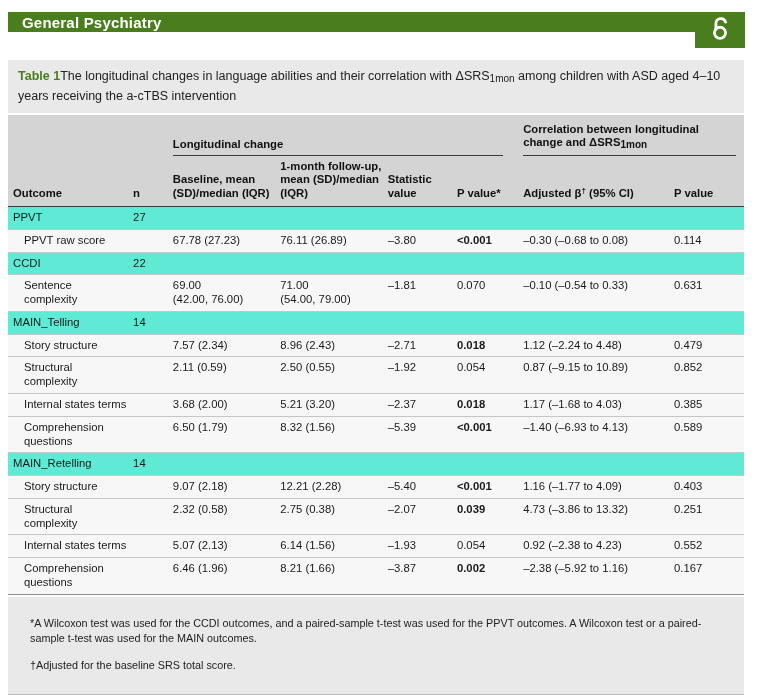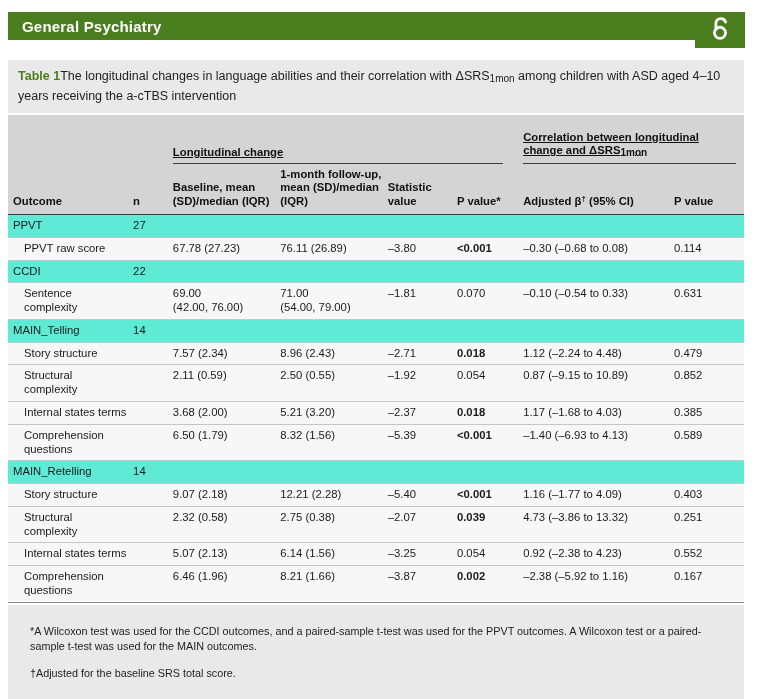--- a/index.html
+++ b/index.html
@@ -6,21 +6,21 @@
   html, body { background: #ffffff; }
   body {
     width: 759px; height: 699px; overflow: hidden;
     font-family: "Liberation Sans", "DejaVu Sans", sans-serif;
     color: #1a1a1a;
     position: relative;
   }
   
   .banner-wrap { position: absolute; top: 12px; left: 8px; right: 14px; height: 36px; }
   .banner {
-    position: absolute; left: 0; top: 0; right: 0; height: 28px;
+    position: absolute; left: 0; top: 0; right: 0; height: 20px;
     background: #4a7d1e;
     display: flex; align-items: center;
     padding-left: 14px;
   }
   .banner-title {
     color: #ffffff; font-weight: bold; font-size: 15px; letter-spacing: 0.2px;
   }
   .oa-box {
     position: absolute; top: 0; right: 0; width: 50px; height: 36px;
     background: #4a7d1e;
@@ -48,21 +48,21 @@
   col.c-stat    { width: 9.4%; }
   col.c-p1      { width: 9%; }
   col.c-beta    { width: 20.5%; }
   col.c-p2      { width: 9.5%; }
 
   thead { background: #d4d4d4; }
   thead th {
     text-align: left; font-size: 11.3px; vertical-align: bottom;
     padding: 4px 6px 5px 0; line-height: 1.22; font-weight: bold; color: #111;
   }
-  thead tr.spanner-row th { vertical-align: bottom; padding-top: 16px; padding-bottom: 0; text-decoration: underline; }
+  thead tr.spanner-row th { vertical-align: bottom; padding-top: 8px; padding-bottom: 0; }
   .spanner-line { border-bottom: 1.5px solid #3c3c3c; padding-bottom: 3px; margin-right: 14px; }
   .spanner-line.no-gap { margin-right: 2px; }
   thead tr.labels-row th { border-bottom: 1.5px solid #3c3c3c; }
   th.first, td.outcome { padding-left: 5px; }
 
   tbody { background: #f7f7f7; }
   tbody td {
     font-size: 11.3px; line-height: 1.22; vertical-align: top;
     padding: 4px 6px 4px 0; border-top: 1px solid #c6c6c6;
     white-space: pre-line; color: #1a1a1a;
@@ -259,21 +259,21 @@
           <td>–2.07</td>
           <td class="bold">0.039</td>
           <td>4.73 (–3.86 to 13.32)</td>
           <td>0.251</td>
         </tr>
         <tr>
           <td class="outcome sub">Internal states terms</td>
           <td></td>
           <td>5.07 (2.13)</td>
           <td>6.14 (1.56)</td>
-          <td>–3.25</td>
+          <td>–1.93</td>
           <td>0.054</td>
           <td>0.92 (–2.38 to 4.23)</td>
           <td>0.552</td>
         </tr>
         <tr>
           <td class="outcome sub">Comprehension questions</td>
           <td></td>
           <td>6.46 (1.96)</td>
           <td>8.21 (1.66)</td>
           <td>–3.87</td>

